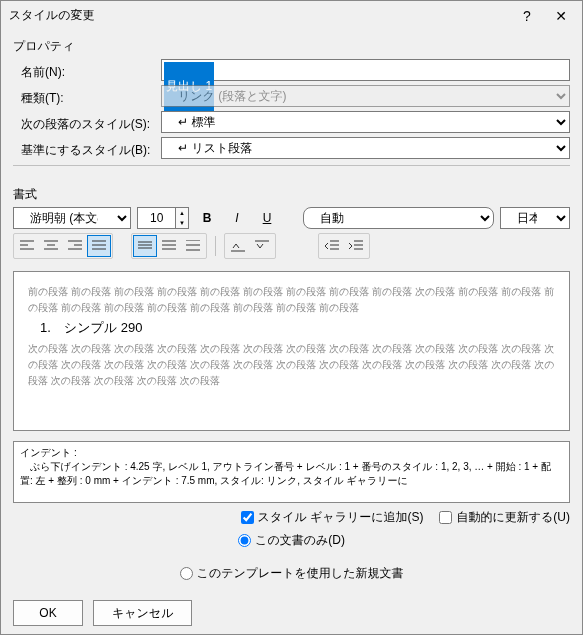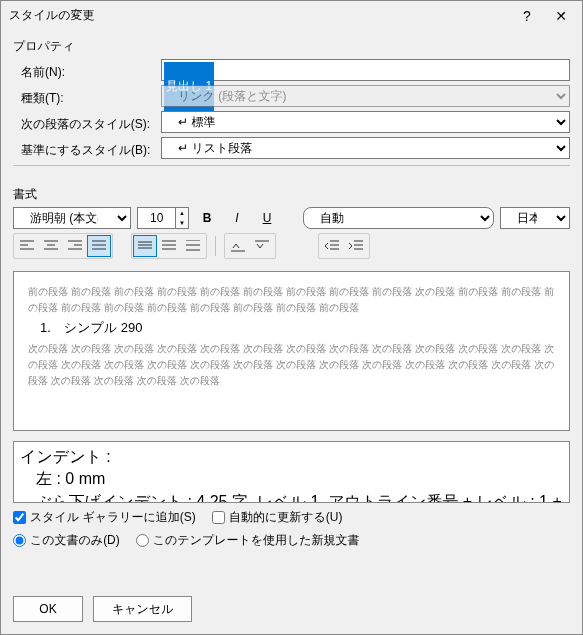--- a/index.html
+++ b/index.html
@@ -20,24 +20,24 @@
 .disabled select, .disabled { background: #eee; color: #666; }
 .fmt-section { border-top: 1px solid #c0c0c0; padding-top: 20px; }
 .toolbar { display: flex; align-items: center; gap: 6px; flex-wrap: wrap; }
 .toolbar select { height: 22px; }
 .tb-btn { width: 24px; height: 22px; border: 1px solid transparent; display: inline-flex; align-items: center; justify-content: center; font-size: 12px; background: transparent; }
 .tb-group { display: flex; border: 1px solid #ccc; padding: 1px; border-radius: 2px; }
 .tb-btn.active { background: #cce4f7; border-color: #0078d4; }
 .autocolor { flex: 1; border-radius: 8px; }
 .preview { border: 1px solid #888; background: #fff; margin-top: 8px; padding: 12px 14px; font-size: 10px; color: #888; line-height: 1.6; height: 160px; overflow: hidden; }
 .preview .current { color: #000; font-size: 13px; padding-left: 12px; margin: 2px 0; }
-.desc { border: 1px solid #888; background: #fff; margin-top: 6px; padding: 4px 6px; font-size: 16px; height: 62px; overflow: hidden; line-height: 1.4; }
-.checks { display: flex; align-items: center; gap: 16px; margin-top: 2px; }
+.desc { border: 1px solid #888; background: #fff; margin-top: 6px; padding: 4px 6px; font-size: 10px; height: 62px; overflow: hidden; line-height: 1.4; }
+.checks { display: flex; align-items: center; gap: 16px; margin-top: 2px; justify-content: flex-end; }
 .checks label { display: flex; align-items: center; gap: 4px; }
-.radios { display: flex; align-items: center; gap: 16px; margin-top: 2px; }
+.radios { display: flex; align-items: center; gap: 16px; margin-top: 2px; flex-direction: column; }
 .radios label { display: flex; align-items: center; gap: 4px; }
 .footer { display: flex; align-items: center; justify-content: space-between; padding: 8px 12px 12px 12px; }
 .btn { border: 1px solid #888; background: #fdfdfd; padding: 4px 18px; font-family: inherit; font-size: 12px; min-width: 70px; height: 26px; }
 .btn.dd::after { content: " ▾"; font-size: 9px; }
 .footer-right { display: flex; gap: 10px; }
 svg { display: block; }
 .sep { width: 1px; height: 20px; background: #c0c0c0; margin: 0 2px; }
 .spin { display: flex; align-items: center; }
 .spin input { width: 38px; border-right: none; }
 .spin .spinbtn { width: 14px; height: 22px; border: 1px solid #7a7a7a; display: flex; flex-direction: column; background: #f8f8f8; }
@@ -176,21 +176,20 @@
     </div>
 
     <div class="preview">
       <div>前の段落  前の段落  前の段落  前の段落  前の段落  前の段落  前の段落  前の段落  前の段落  次の段落  前の段落  前の段落  前の段落  前の段落  前の段落  前の段落  前の段落  前の段落  前の段落  前の段落</div>
       <div class="current">1.　シンプル 290</div>
       <div>次の段落  次の段落  次の段落  次の段落  次の段落  次の段落  次の段落  次の段落  次の段落  次の段落  次の段落  次の段落  次の段落  次の段落  次の段落  次の段落  次の段落  次の段落  次の段落  次の段落  次の段落  次の段落  次の段落  次の段落  次の段落  次の段落  次の段落  次の段落  次の段落</div>
     </div>
 
     <div class="desc">
       <div>インデント :</div>
-      <div>　左 :  0 mm</div>
       <div>　ぶら下げインデント :  4.25 字, レベル 1, アウトライン番号 + レベル : 1 + 番号のスタイル : 1, 2, 3, …  + 開始 : 1 + 配置: 左 + 整列 :  0 mm + インデント :  7.5 mm, スタイル: リンク, スタイル ギャラリーに</div>
     </div>
 
     <div class="checks">
       <label>
           <input type="checkbox" checked="" style=""> 
           <span>スタイル ギャラリーに追加(S)</span>
         </label>
       <label>
           <input type="checkbox" style=""> 

